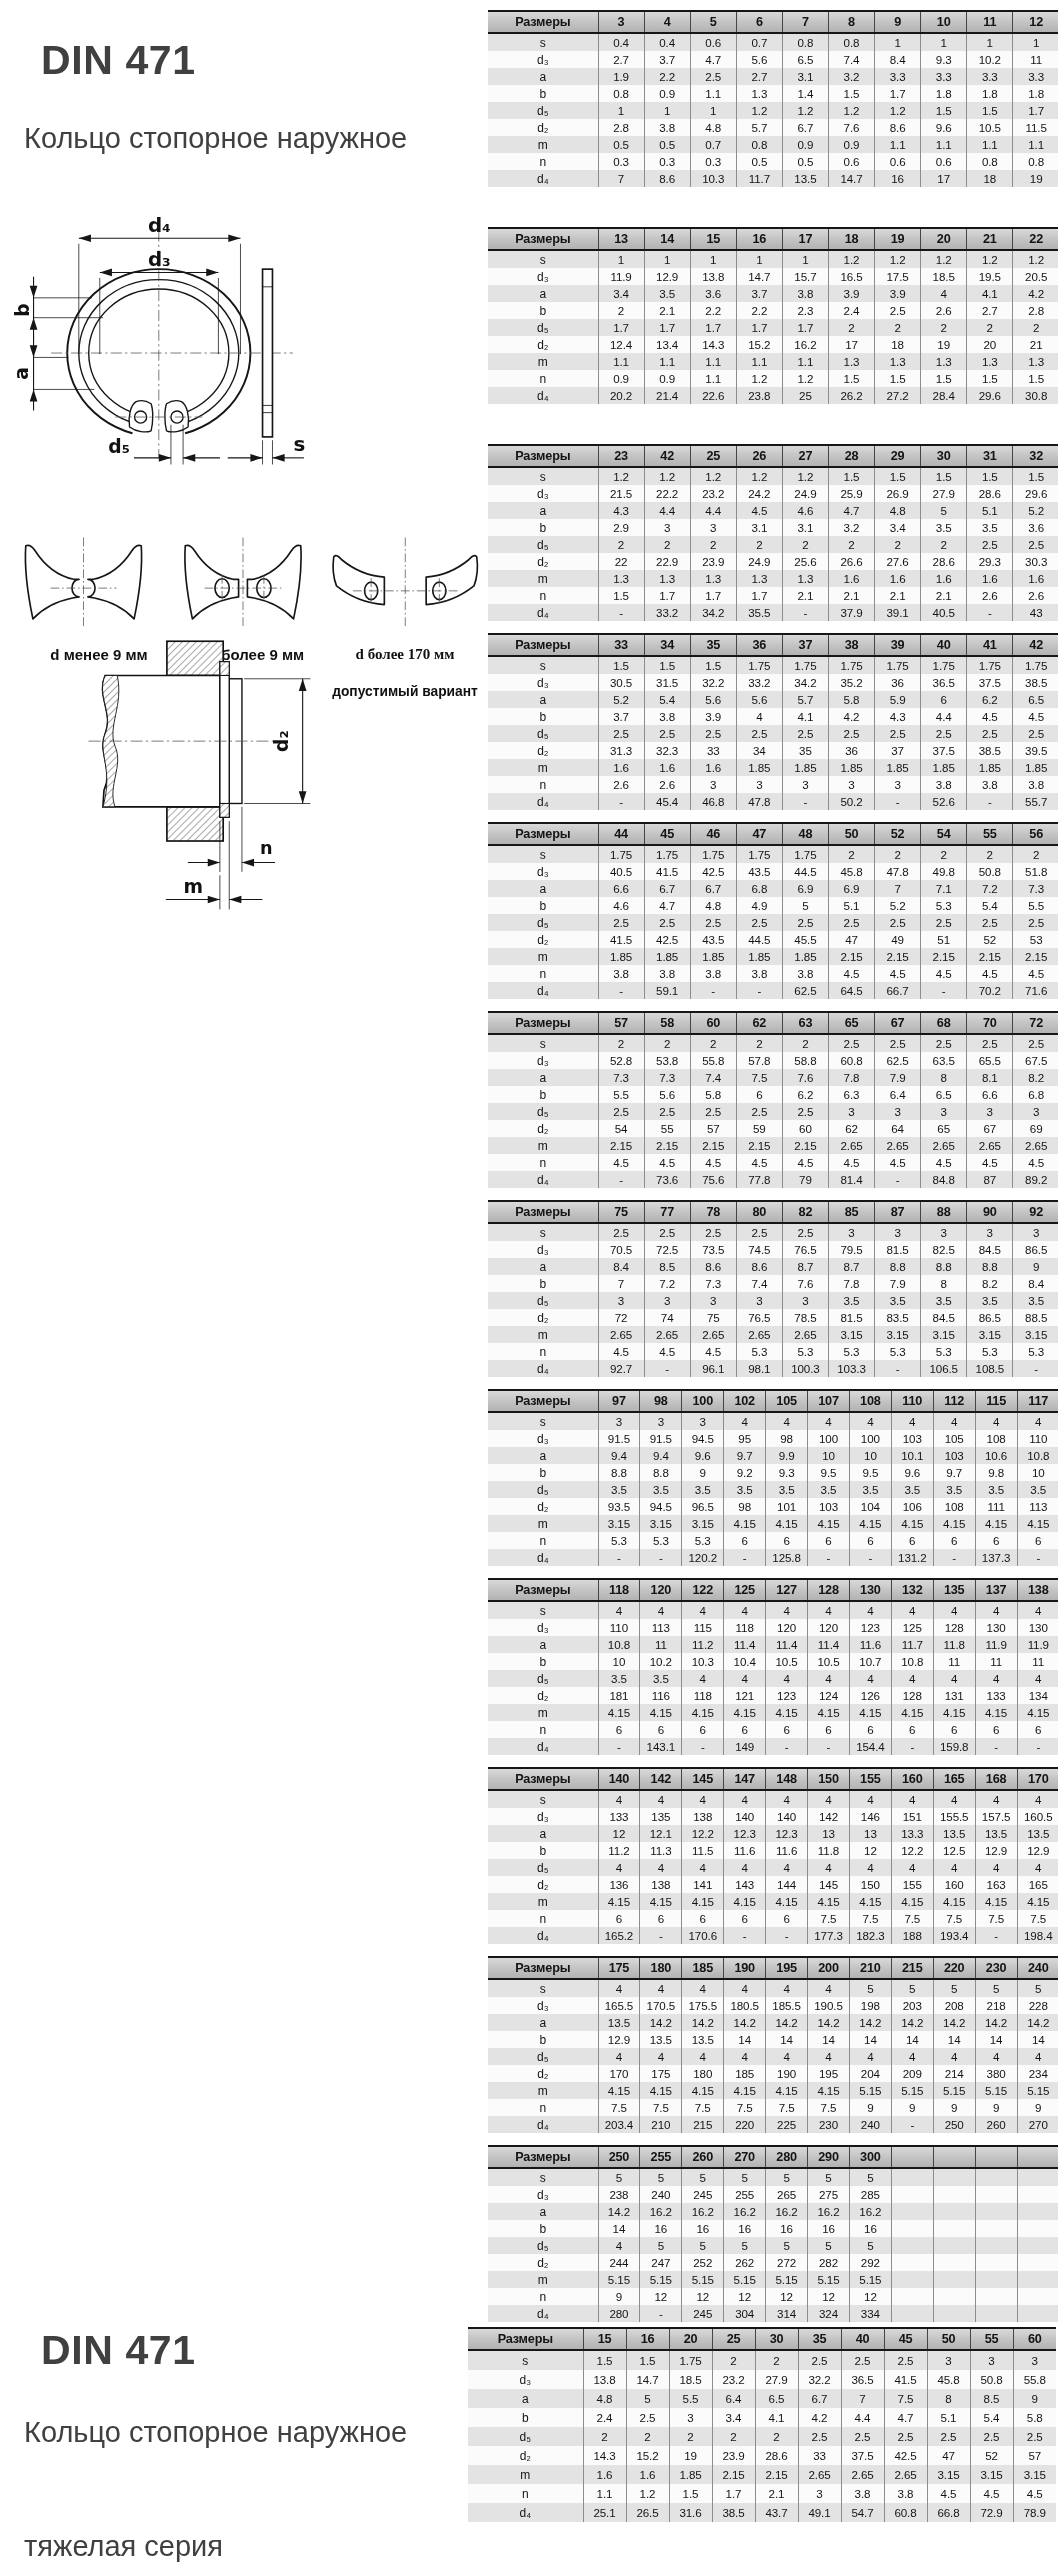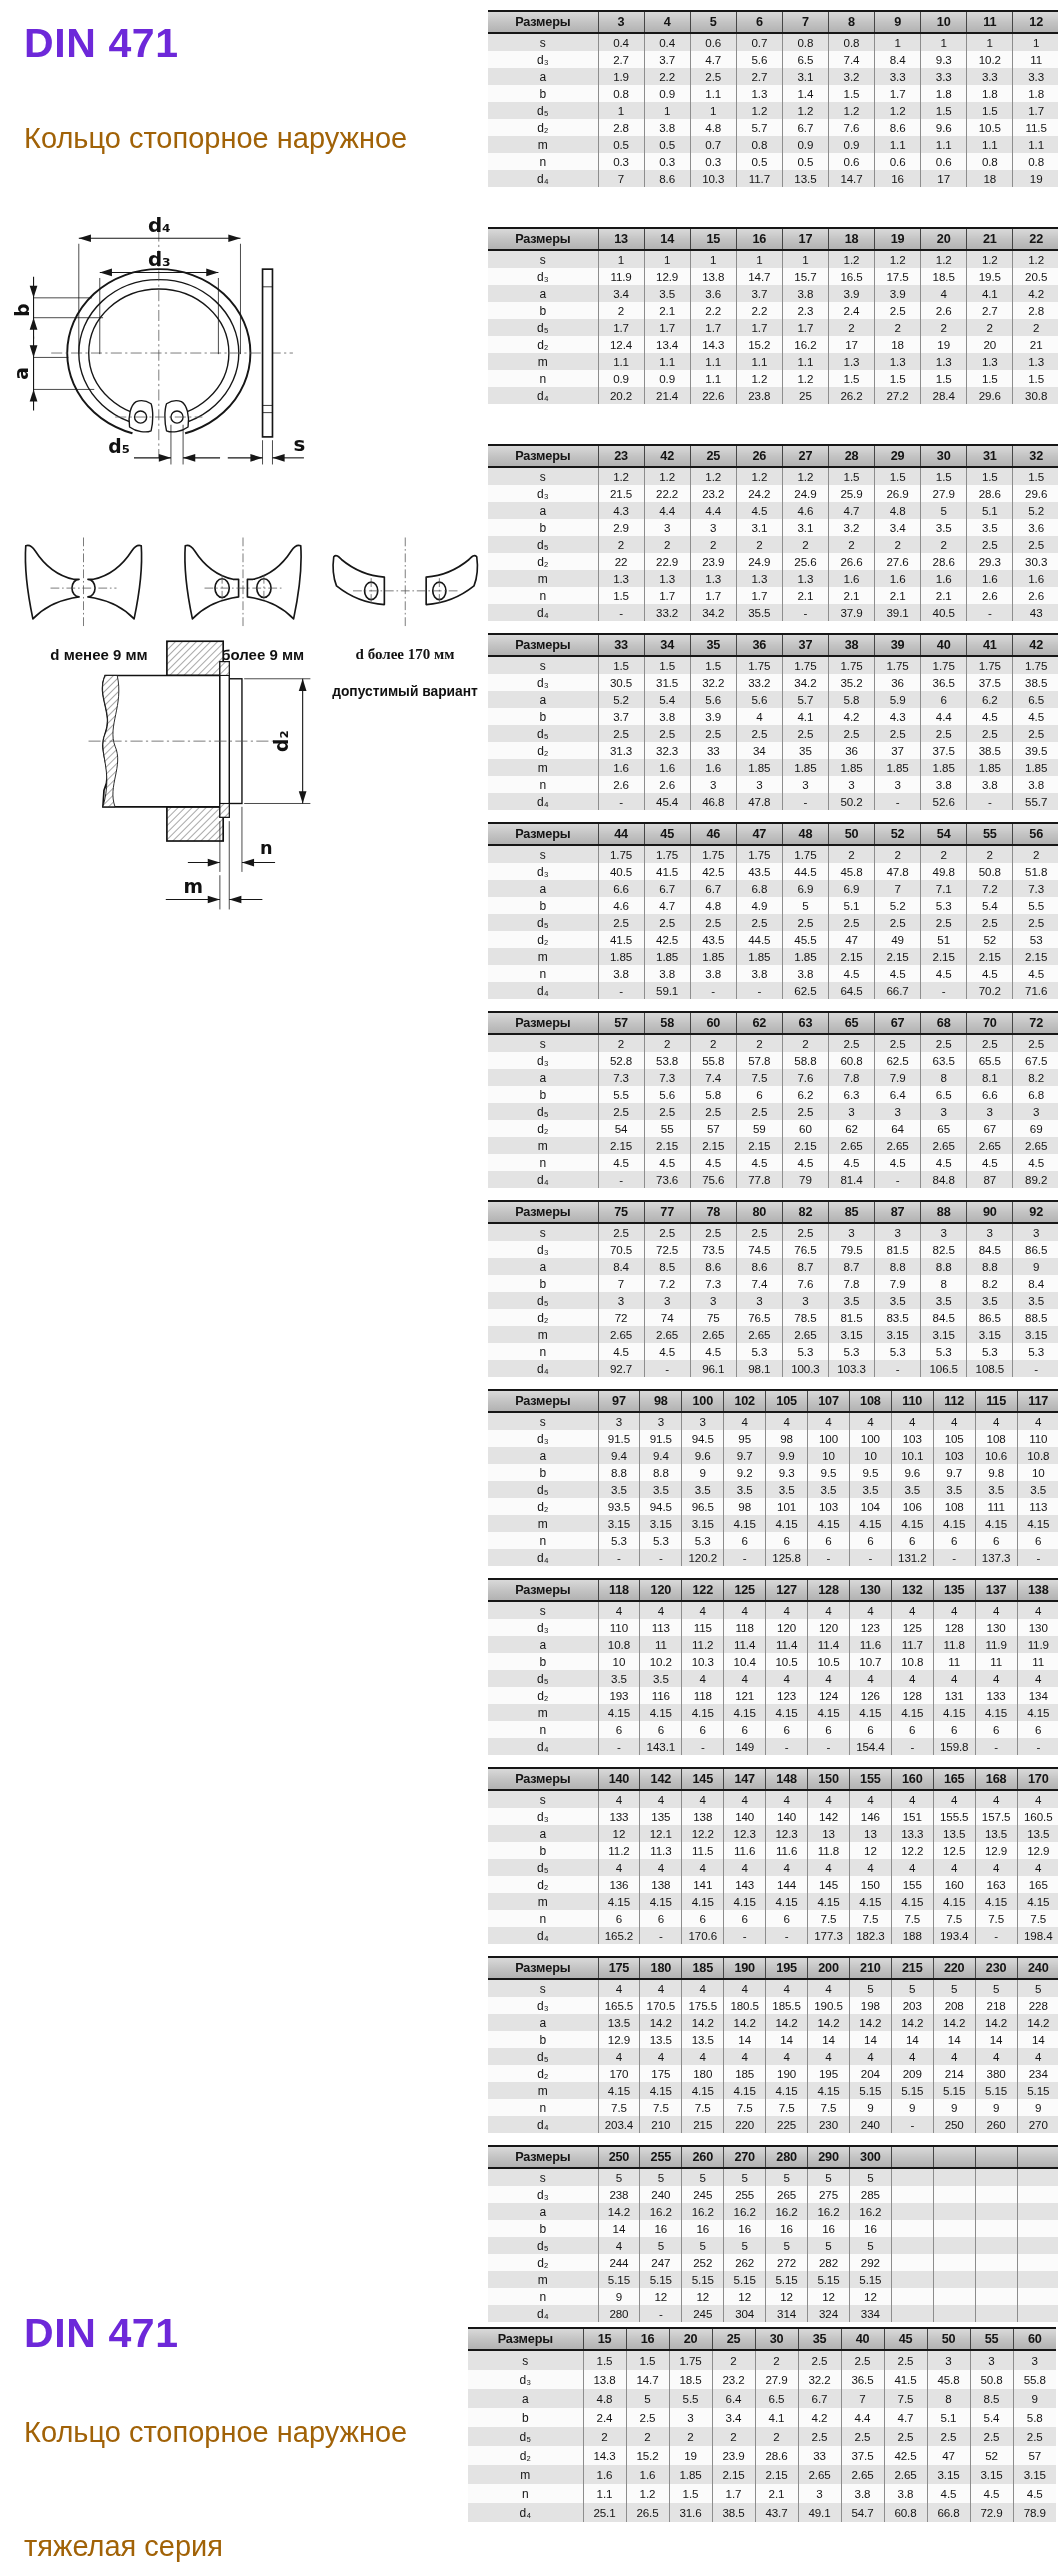--- a/index.html
+++ b/index.html
@@ -1,22 +1,22 @@
 <!DOCTYPE html>
 <html style="font-size:8.8px"><head>
 <meta charset="utf-8">
 <title>DIN 471</title>
 <style>
   html,body{margin:0;padding:0;}
   body{background:#ffffff;}
   .page{position:relative;width:1058px;height:2576px;background:#ffffff;overflow:hidden;
         font-family:"Liberation Sans","DejaVu Sans",sans-serif;color:#161616;}
-  .h-title{position:absolute;left:24px;margin:0;font-weight:700;font-size:41px;line-height:1;
-           letter-spacing:0.6px;color:#6d28d9;}
-  .h-sub{position:absolute;left:24px;margin:0;font-weight:400;font-size:29px;line-height:1.05;color:#a16207;}
+  .h-title{position:absolute;left:24px;margin:17px;font-weight:700;font-size:41px;line-height:1;
+           letter-spacing:0.6px;color:#404040;}
+  .h-sub{position:absolute;left:24px;margin:0;font-weight:400;font-size:29px;line-height:1.05;color:#404040;}
   .top-title{top:23px;}
   .top-sub{top:123px;}
   .bot-title{top:2313px;}
   .bot-sub{top:2417px;}
   .bot-series{top:2514px;margin-top:17px;}
 
   
   .fig{position:absolute;overflow:visible;}
   .ring-fig{left:16.5px;top:215px;}
   .gap-fig{left:16.5px;top:532px;}
@@ -1537,21 +1537,21 @@
             <td>4</td>
             <td>4</td>
             <td>4</td>
             <td>4</td>
             <td>4</td>
             <td>4</td>
             <td>4</td>
           </tr>
           <tr>
             <td class="rl">d₂</td>
-            <td>193</td>
+            <td>181</td>
             <td>116</td>
             <td>118</td>
             <td>121</td>
             <td>123</td>
             <td>124</td>
             <td>126</td>
             <td>128</td>
             <td>131</td>
             <td>133</td>
             <td>134</td>

